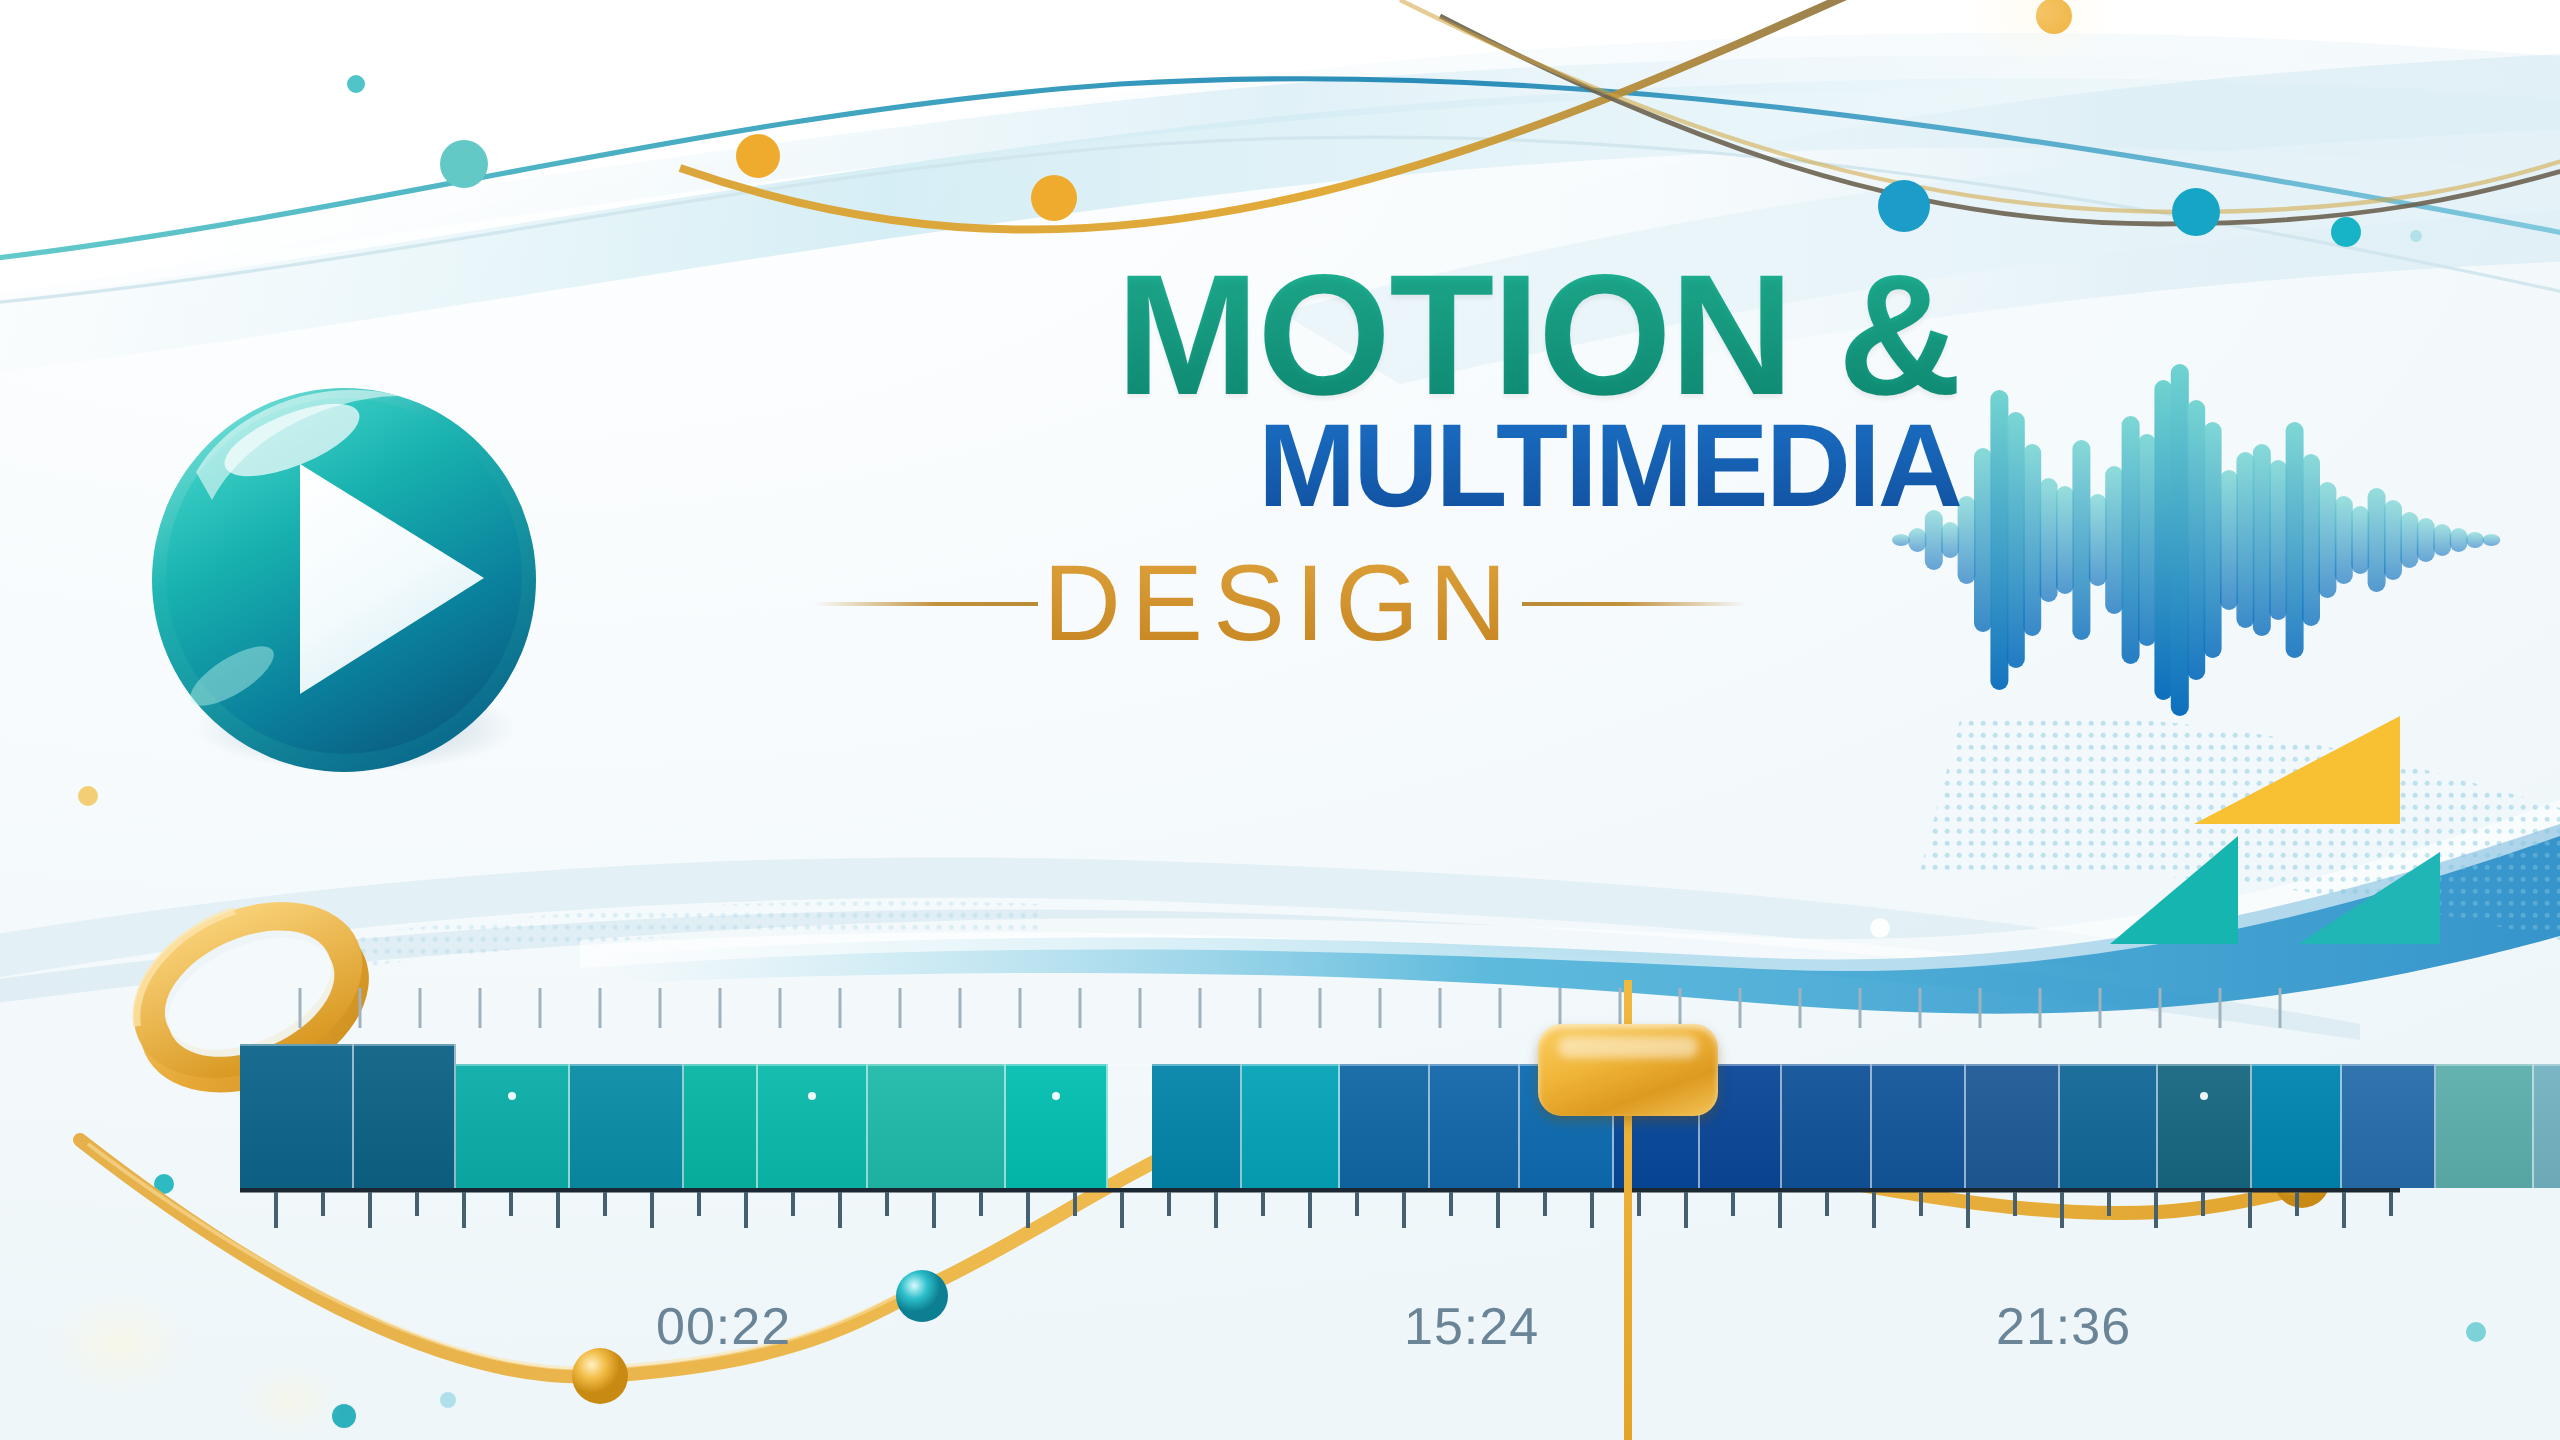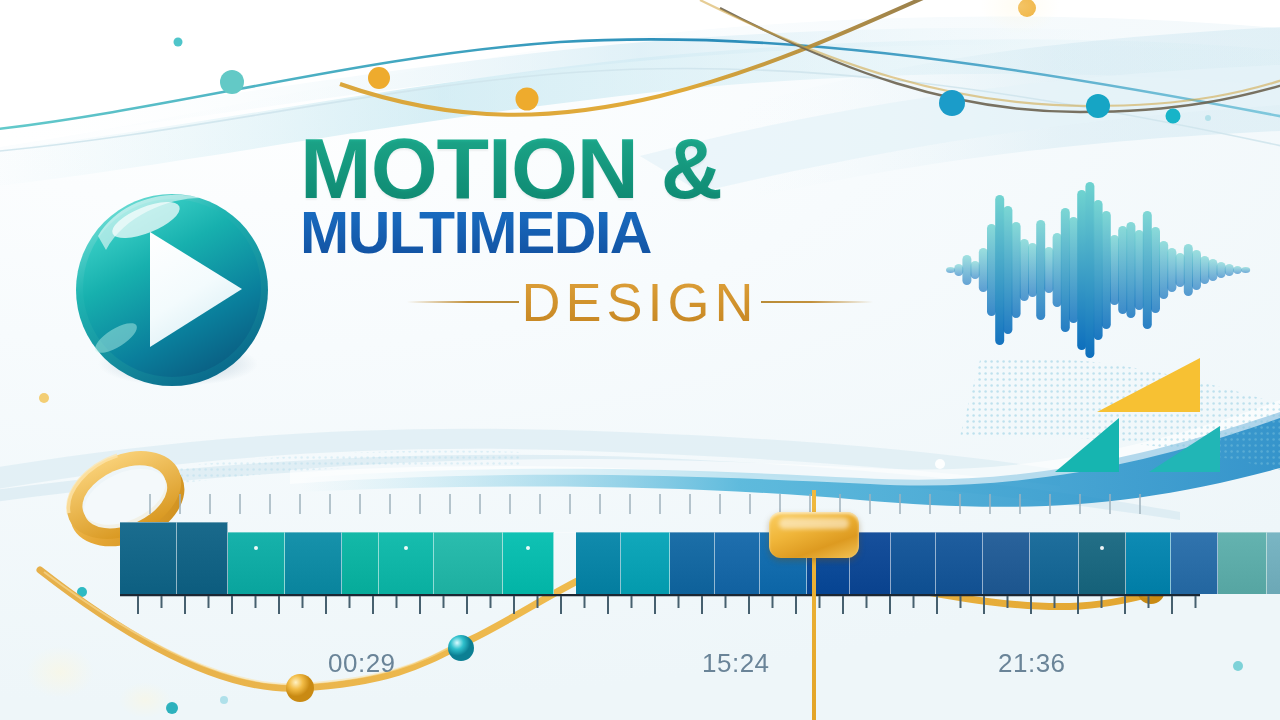--- a/index.html
+++ b/index.html
@@ -9,21 +9,21 @@
     background:#fbfdfe;
   }
   #stage{position:relative;width:1280px;height:720px;overflow:hidden;
     background:
       radial-gradient(120% 90% at 18% 8%, #ffffff 0%, #f7fbfd 45%, #eef6f9 100%);
   }
   .layer{position:absolute;left:0;top:0;width:1280px;height:720px;}
   svg{display:block;}
 
   
-  #title-block{position:absolute;left:300px;top:128px;width:680px;text-align:left;}
+  #title-block{position:absolute;left:300px;top:128px;width:680px;text-align:right;}
   #line-motion{
     font-size:86px;font-weight:bold;letter-spacing:-1px;line-height:0.95;
     color:#17a086;
     background:linear-gradient(180deg,#1fb293 0%,#0f8f77 100%);
     -webkit-background-clip:text;background-clip:text;-webkit-text-fill-color:transparent;
     text-shadow:0 2px 2px rgba(0,0,0,0.06);
     white-space:nowrap;
   }
   #line-multimedia{
     font-size:59px;font-weight:bold;letter-spacing:-1.5px;line-height:1.0;
@@ -429,18 +429,18 @@
           <line x1="1028.5" y1="2" x2="1028.5" y2="14" stroke="#46606f" stroke-width="2"></line>
           <line x1="1052.0" y1="2" x2="1052.0" y2="20" stroke="#46606f" stroke-width="2"></line>
           <line x1="1075.5" y1="2" x2="1075.5" y2="14" stroke="#46606f" stroke-width="2"></line>
         </g>
     </svg>
 
     <div id="playhead" style="left: 692px;">
       <div id="playhead-handle"></div>
     </div>
 
-    <span class="tstamp" style="left: 208px;">00:29</span>
+    <span class="tstamp" style="left: 208px;">00:22</span>
     <span class="tstamp" style="left: 582px;">15:24</span>
     <span class="tstamp" style="left: 878px;">21:36</span>
   </div>
 
 </div>
 
 </body></html>

